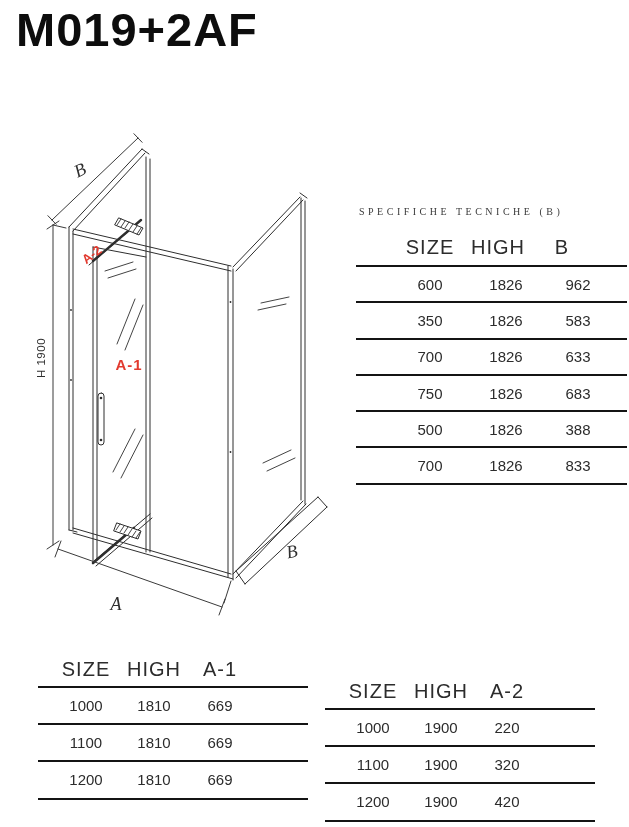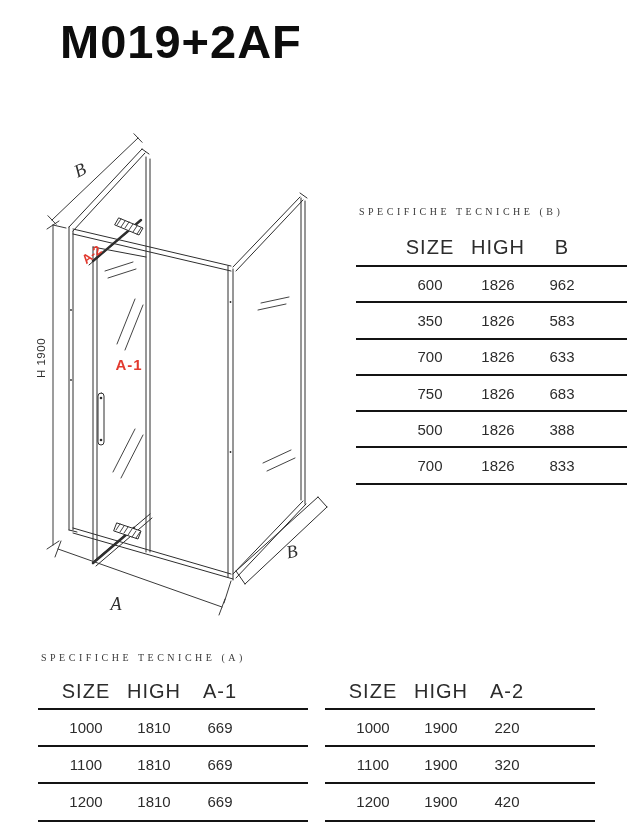--- a/index.html
+++ b/index.html
@@ -1,23 +1,23 @@
 <!DOCTYPE html>
 <html><head>
 <meta charset="utf-8">
 <style>
   html,body { margin:0; padding:0; }
   body {
     width:629px; height:827px; position:relative; background:#ffffff;
     font-family:"Liberation Sans", sans-serif; overflow:hidden;
   }
   .page-title {
-    position:absolute; left:16px; top:14px;
+    position:absolute; left:16px; top:2px;
     font-size:47px; font-weight:bold; letter-spacing:1px; color:#0d0d0d;
-    font-family:"Liberation Sans", sans-serif; white-space:nowrap;margin-left:44px;
+    font-family:"Liberation Sans", sans-serif; white-space:nowrap;
   }
   svg.drawing { position:absolute; left:0; top:0; }
   svg .dim-serif { font-family:"Liberation Serif", serif; font-style:italic; font-size:18px; fill:#2e2e2e; stroke:none; }
   svg .dim-sans  { font-family:"Liberation Sans", sans-serif; font-size:11.5px; letter-spacing:0.5px; fill:#2e2e2e; stroke:none; }
   svg .red-label { font-family:"Liberation Sans", sans-serif; font-weight:bold; font-size:13px; fill:#e23a2f; stroke:none; }
   svg .red-label-big { font-family:"Liberation Sans", sans-serif; font-weight:bold; font-size:15px; letter-spacing:1px; fill:#e23a2f; stroke:none; }
 
   .tbl { position:absolute; color:#2c2c2c; }
   .spec-title {
     font-family:"Liberation Serif", serif; font-size:10px; letter-spacing:3.5px;
@@ -26,21 +26,21 @@
   #tblB .spec-title { height:24px; }
   .cols-b { display:grid; grid-template-columns:72px 64px 64px; padding-left:38px; }
   .cols-a { display:grid; grid-template-columns:68px 68px 64px; padding-left:14px; }
   .thead {
     align-items:center; border-bottom:2.5px solid #141414;
     font-size:20px; letter-spacing:1px; color:#2c2c2c;
   }
   #tblB .thead { height:35px; }
   #tblA .thead, #tblA2 .thead { height:34px; }
   .trow { border-bottom:2px solid #141414; align-items:center; font-size:15px; color:#2c2c2c; }
-  #tblB .trow { height:34.3px; }
+  #tblB .trow { height:34.3px;gap:8px; }
   #tblA .trow, #tblA2 .trow { height:35.2px; }
   .cell { text-align:center; white-space:nowrap; }
   #tblB  { left:356px; top:206px; width:271px; }
   #tblA  { left:38px;  top:652px; width:270px; }
   #tblA2 { left:325px; top:652px; width:270px; }
 </style>
 </head>
 <body>
 
 <div class="page-title">M019+2AF</div>
@@ -205,21 +205,20 @@
       </div>
       <div class="trow cols-b">
         <div class="cell">700</div>
         <div class="cell">1826</div>
         <div class="cell">833</div>
       </div>
     </div>
 </div>
 
 <div class="tbl" id="tblA">
-  <div class="spec-title">SPECIFICHE TECNICHE (A)</div>
   <div class="thead cols-a">
       <div class="cell">SIZE</div>
       <div class="cell">HIGH</div>
       <div class="cell">A-1</div>
     </div>
   <div>
       <div class="trow cols-a">
         <div class="cell">1000</div>
         <div class="cell">1810</div>
         <div class="cell">669</div>

